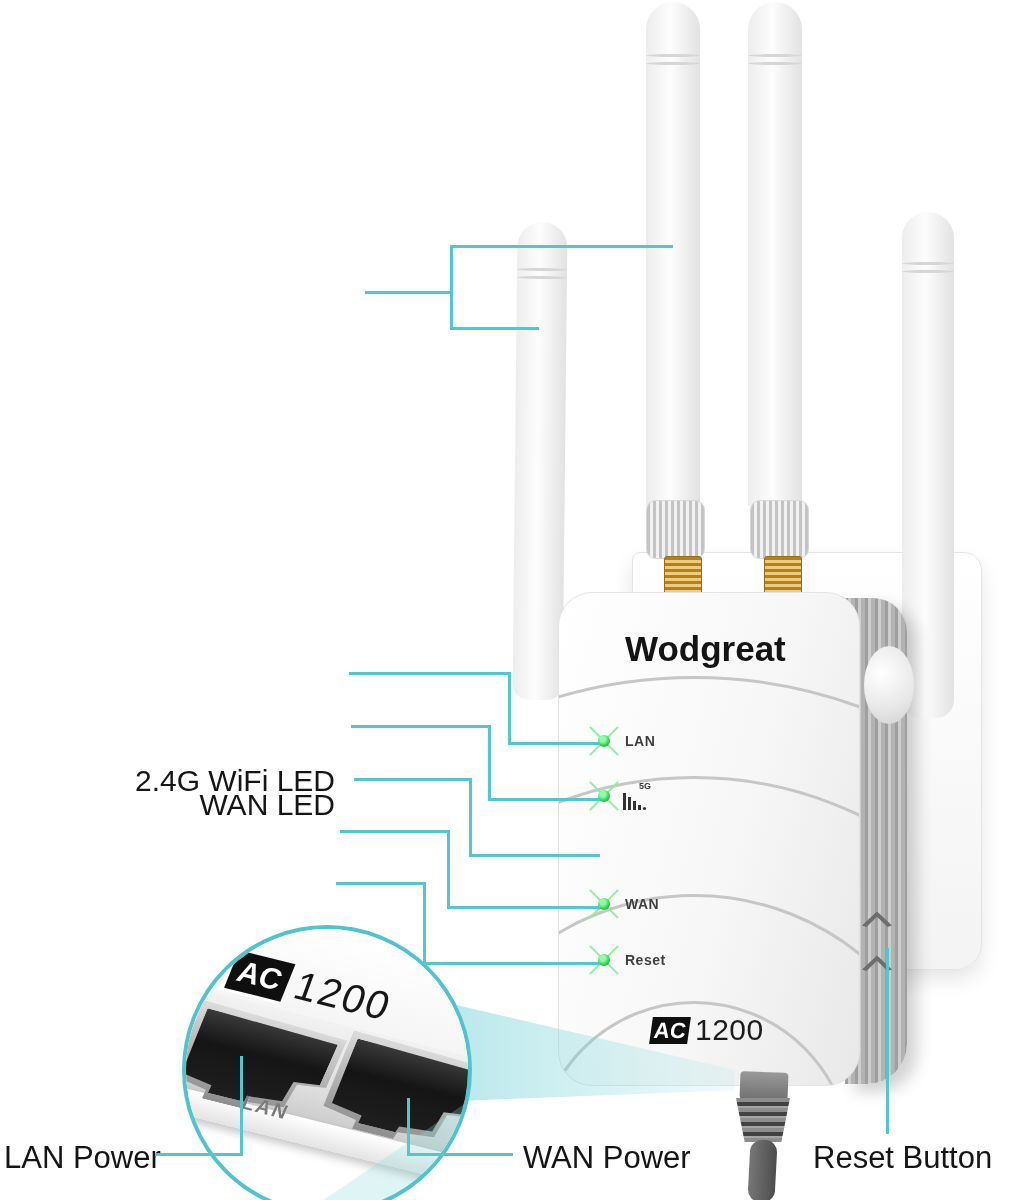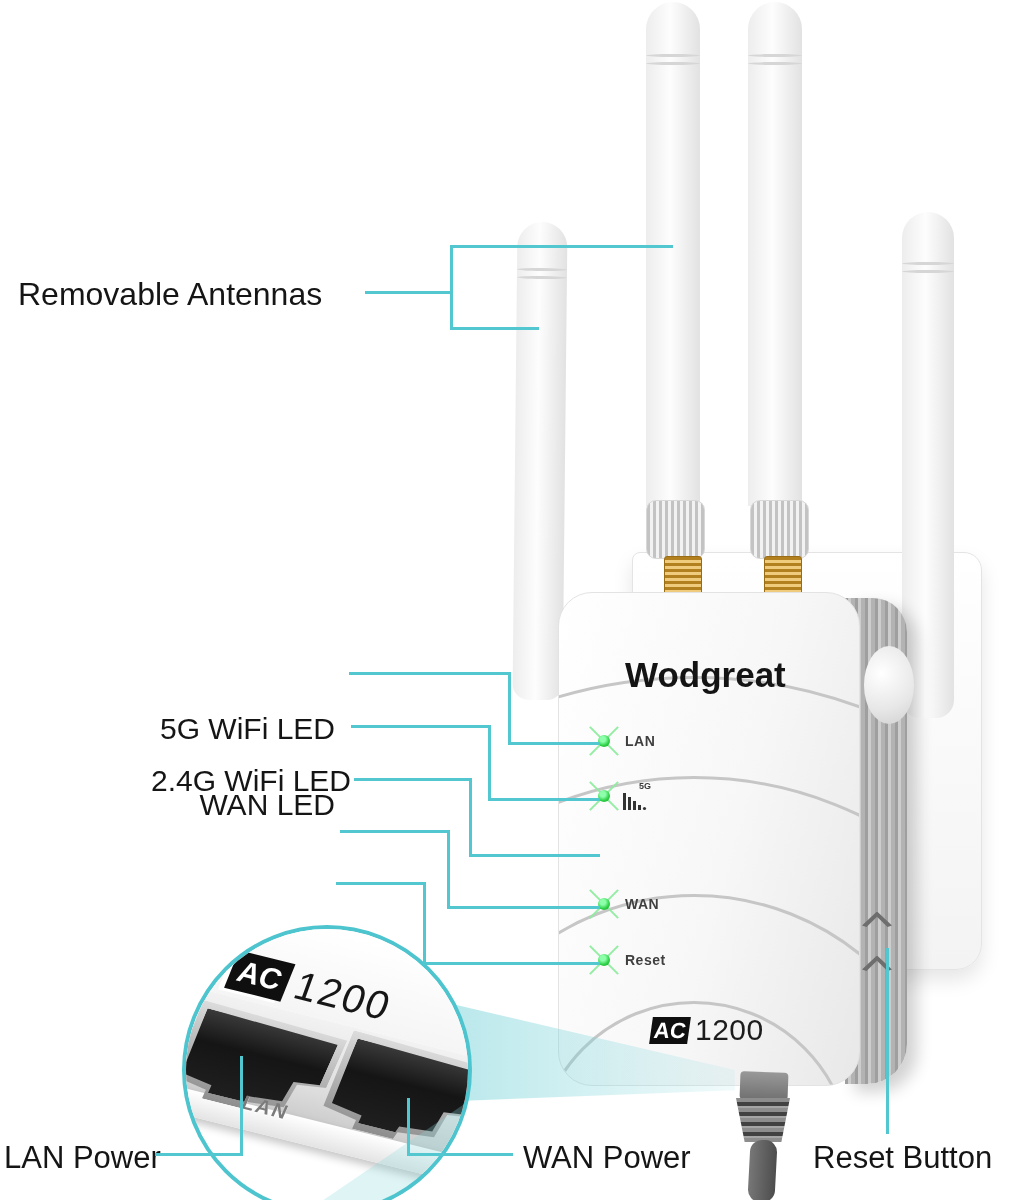--- a/index.html
+++ b/index.html
@@ -24,21 +24,21 @@
         background:repeating-linear-gradient(90deg,#9f9f9f 0 3px,#cdcdcd 3px 6px,#b3b3b3 6px 10px);
         box-shadow:10px 8px 16px rgba(0,0,0,.18);}
   .notch{position:absolute;width:30px;height:15px;background:#6e6e6e;
          clip-path:polygon(0 90%,15% 100%,50% 32%,85% 100%,100% 90%,52% 0,48% 0);}
   #hinge{position:absolute;left:864px;top:646px;width:50px;height:78px;border-radius:50%;
          background:radial-gradient(circle at 35% 35%,#ffffff,#e7e7e7 60%,#cfcfcf);}
   #front{position:absolute;left:558px;top:592px;width:300px;height:492px;border-radius:34px;
          background:linear-gradient(105deg,#ffffff 0%,#f7f7f7 55%,#e8e8e8 100%);
          border:1px solid #e3e3e3;overflow:hidden;}
   .arc{position:absolute;border:3px solid #c6c6c6;border-radius:50%;}
-  #logo{position:absolute;left:66px;top:62px;font-size:35px;font-weight:700;letter-spacing:0;color:#141414;}
+  #logo{position:absolute;left:66px;top:36px;font-size:35px;font-weight:700;letter-spacing:0;color:#141414;}
   .led-row{position:absolute;left:0;width:100%;height:24px;}
   .dot{position:absolute;left:39px;top:1px;width:12px;height:12px;border-radius:50%;
        background:radial-gradient(circle at 40% 35%,#8dffab 0 25%,#2fd147 60%,#14a332);}
   .ray{position:absolute;left:25px;top:6px;width:40px;height:2px;background:rgba(142,236,158,.95);}
   .panel-label{position:absolute;left:66px;top:-1px;font-size:14px;font-weight:700;color:#3f3f3f;letter-spacing:.5px;}
   .wifi-cap{position:absolute;left:80px;top:-8px;font-size:9px;font-weight:700;color:#3a3a3a;}
   .wifi-bars{position:absolute;left:64px;top:0px;}
   .badge{position:absolute;display:flex;align-items:center;}
   .badge-ac{background:#0f0f0f;color:#fff;font-weight:700;transform:skewX(-8deg);
             display:flex;align-items:center;justify-content:center;}
@@ -182,28 +182,26 @@
       </div>
       <div class="port" style="left:268px;top:165px;">
         <div class="engrave" style="left:62px;top:92px;">WAN</div>
         <div class="port-in"></div>
       </div>
       <div class="engrave" style="left:186px;top:250px;">LAN</div>
     </div>
     <div id="itint"></div>
   </div>
 
-  <div class="lbl" style="left:18px;top:276px;font-size:32px;">Removable Antennas</div>
   <div class="tl" style="left:365px;top:291px;width:87px;height:3px;"></div>
   <div class="tl" style="left:450px;top:245px;width:3px;height:85px;"></div>
   <div class="tl" style="left:450px;top:245px;width:223px;height:3px;"></div>
   <div class="tl" style="left:450px;top:327px;width:89px;height:3px;"></div>
 
-  <div class="lbl lbl-r" style="top:712px;">5G WiFi LED</div>
-  <div class="lbl lbl-r" style="top:764px;padding-left:16px;">2.4G WiFi LED</div>
+  <div class="lbl lbl-r" style="top:764px;">2.4G WiFi LED</div>
   <div class="lbl lbl-r" style="top:788px;">WAN LED</div>
 
   <div class="tl" style="left:349px;top:672px;width:162px;height:3px;"></div>
   <div class="tl" style="left:508px;top:672px;width:3px;height:73px;"></div>
   <div class="tl" style="left:508px;top:742px;width:92px;height:3px;"></div>
 
   <div class="tl" style="left:351px;top:725px;width:140px;height:3px;"></div>
   <div class="tl" style="left:488px;top:725px;width:3px;height:76px;"></div>
   <div class="tl" style="left:488px;top:798px;width:112px;height:3px;"></div>
 

